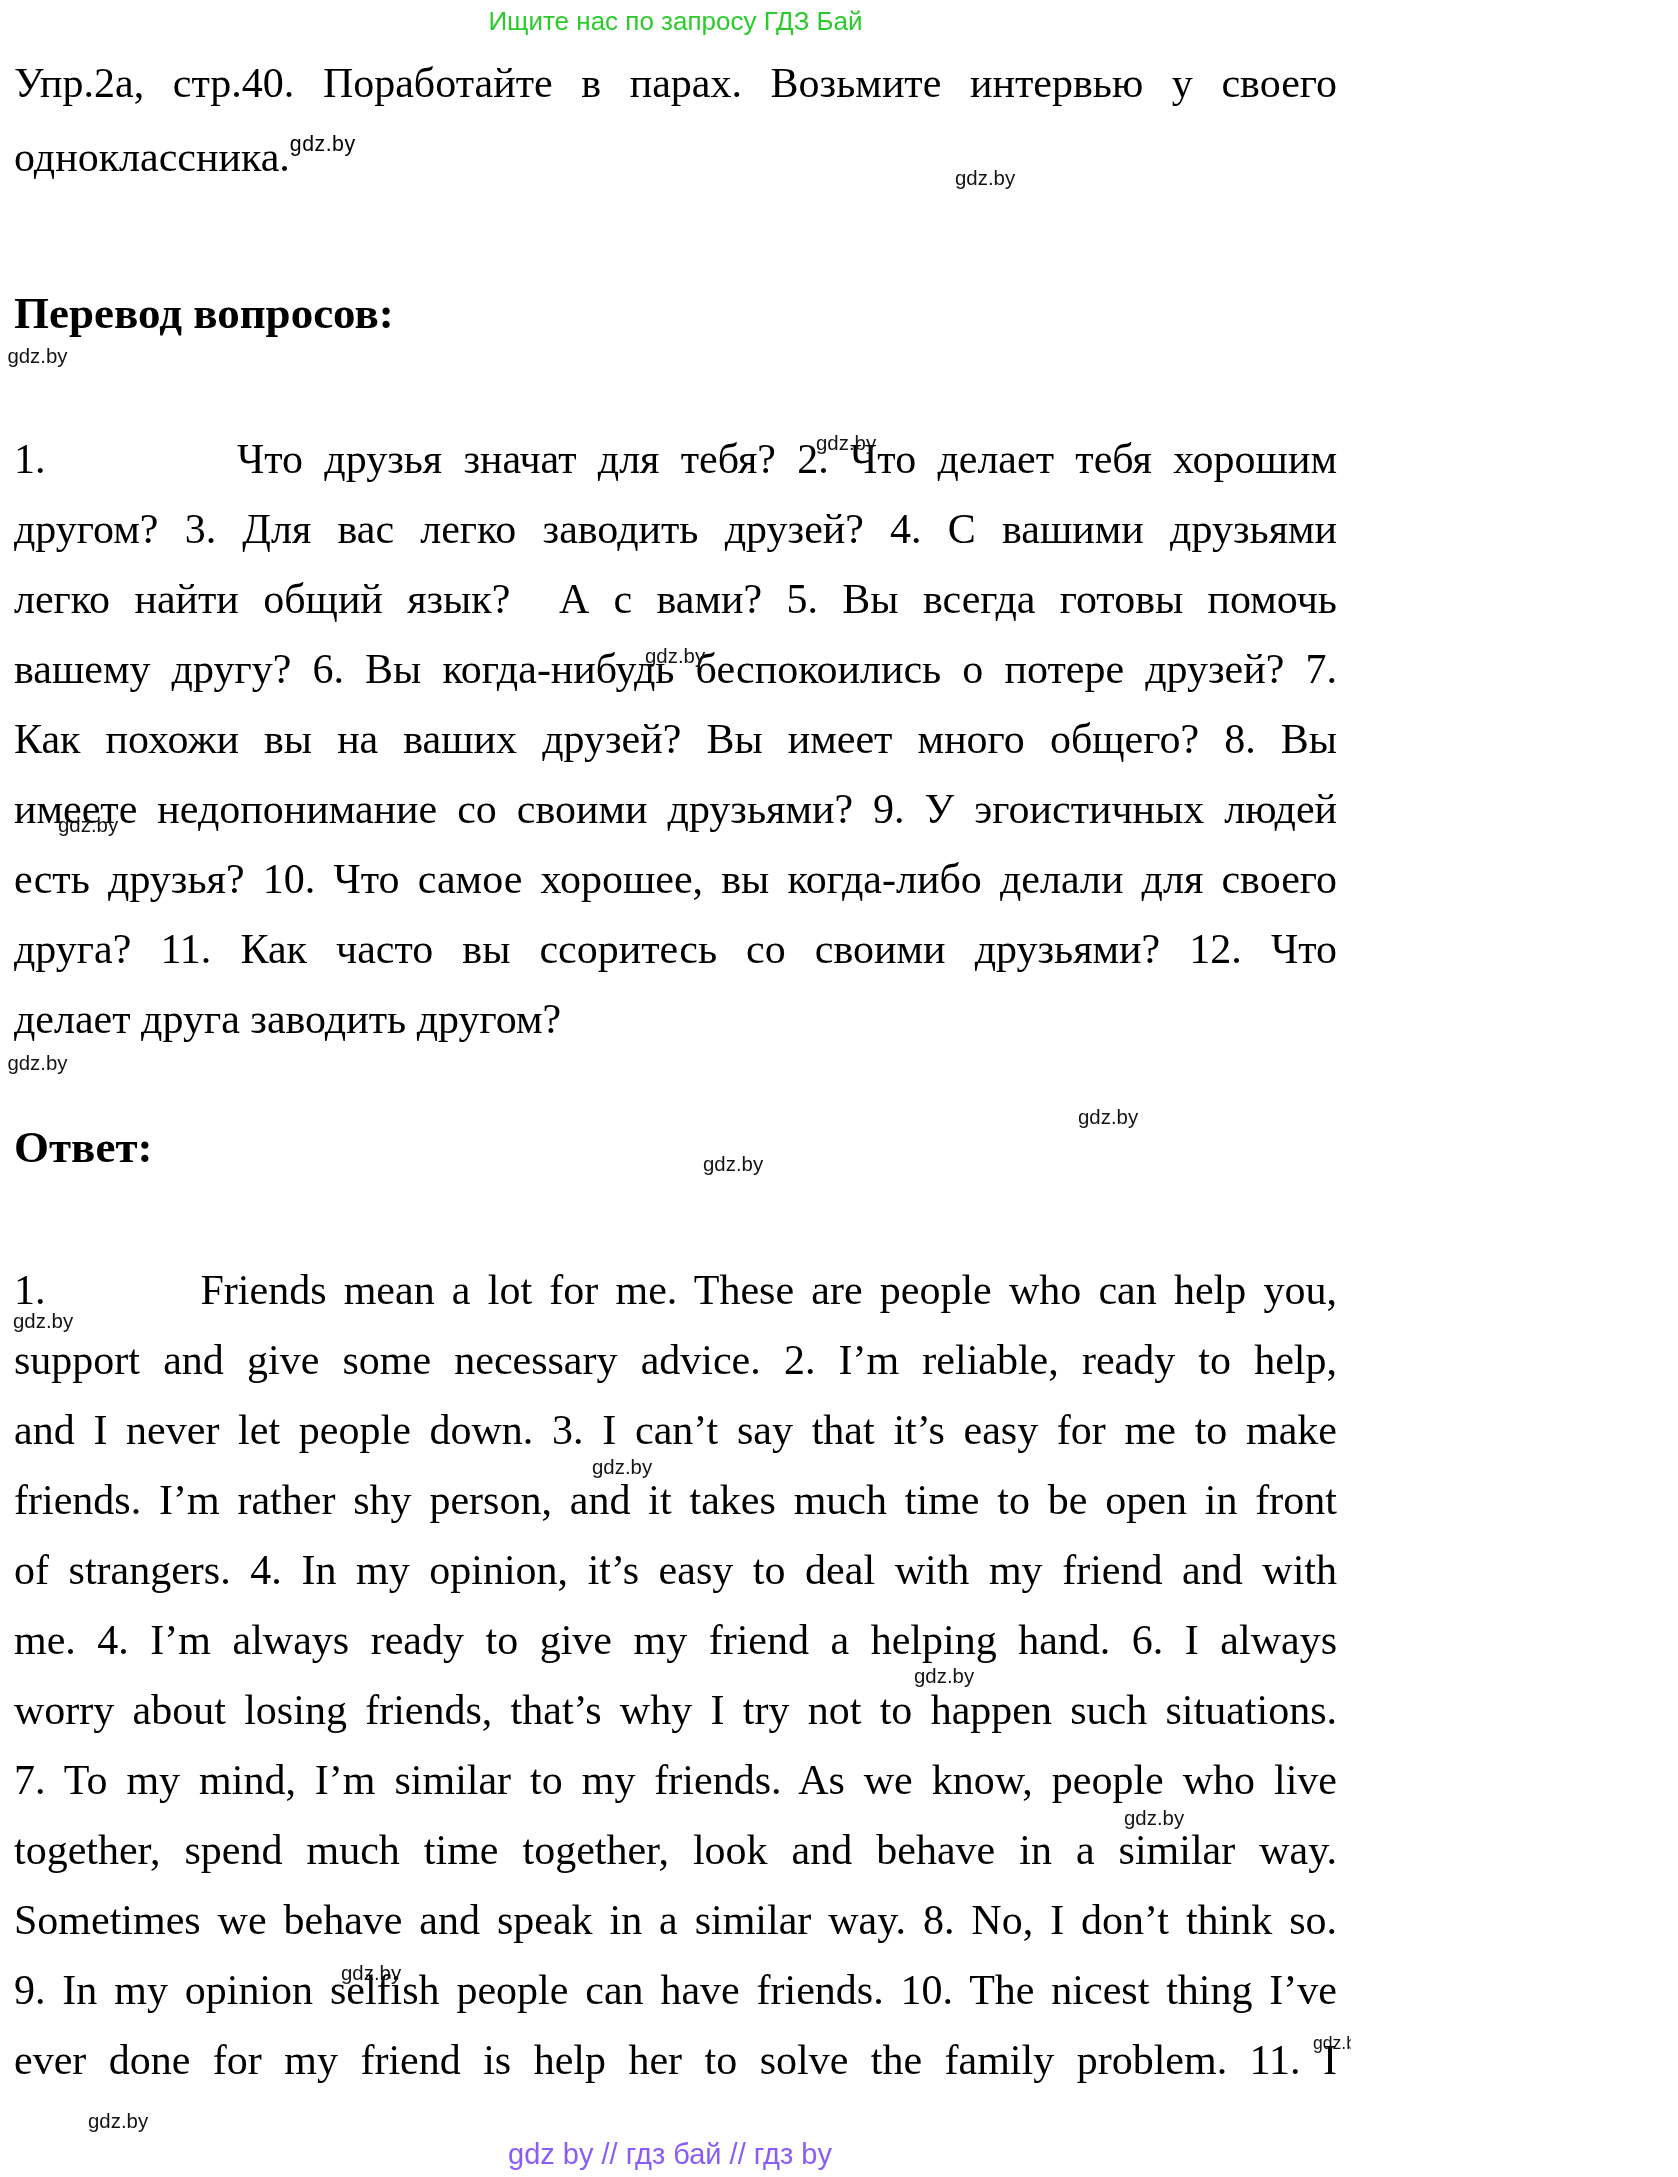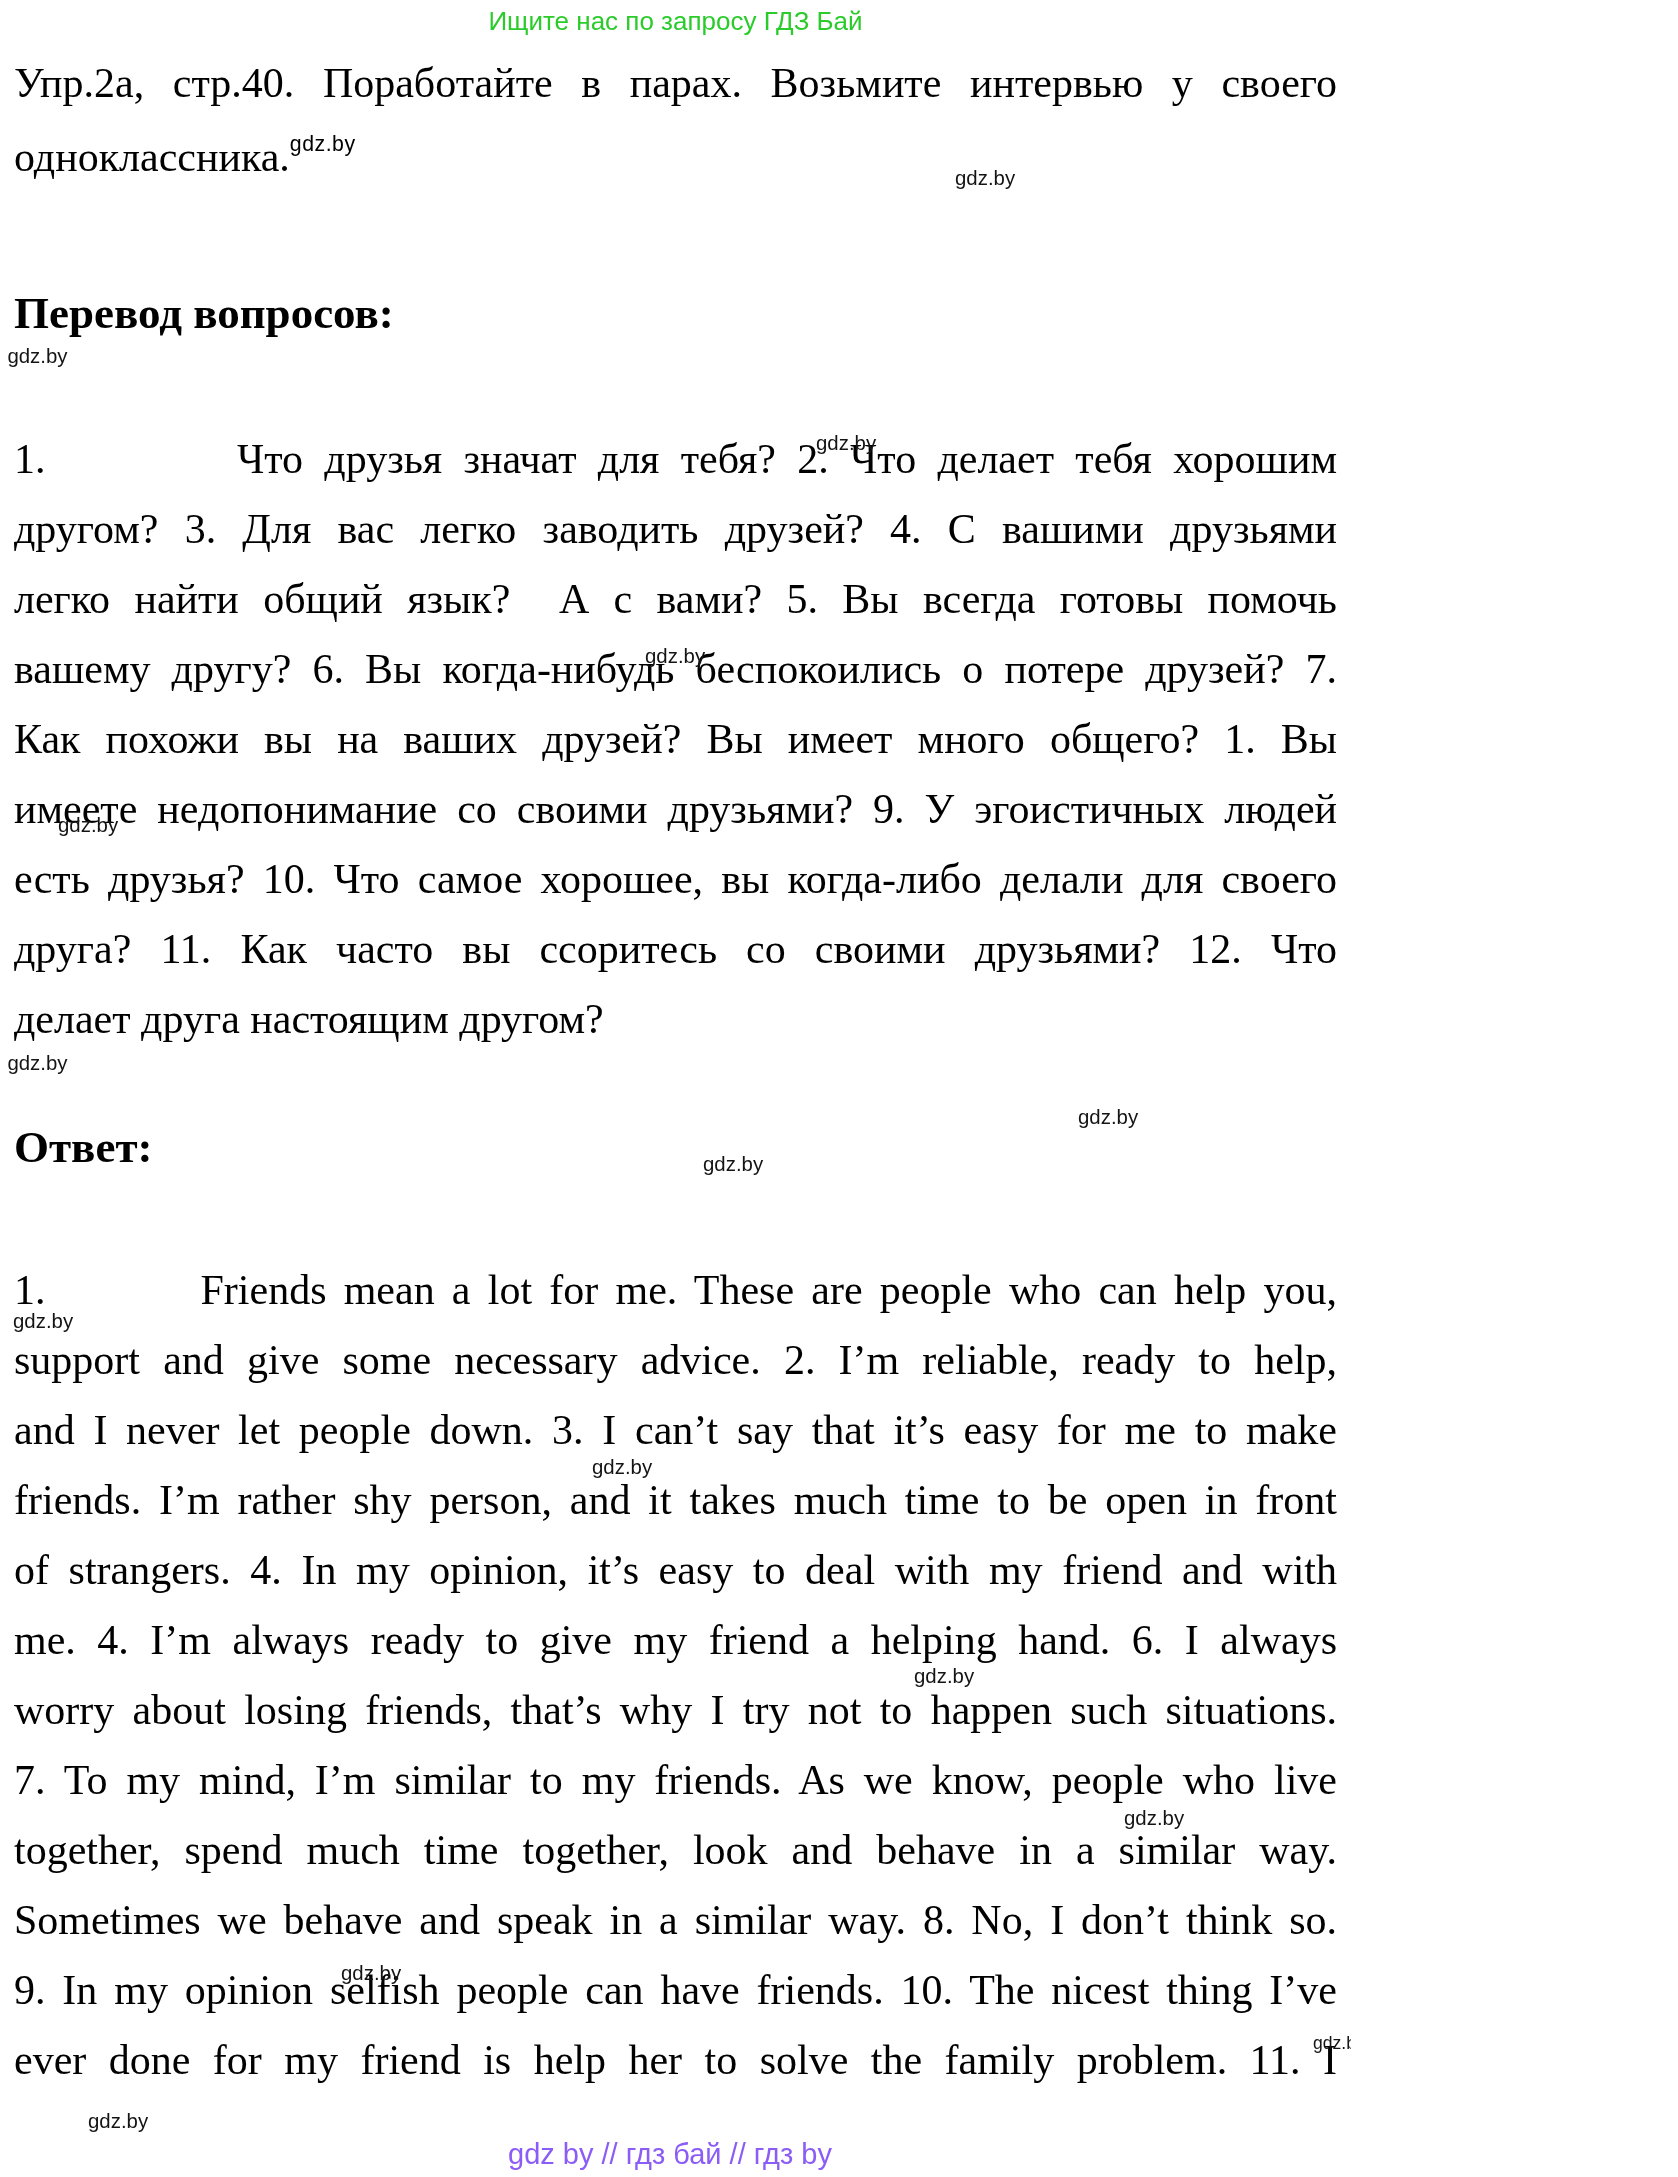--- a/index.html
+++ b/index.html
@@ -89,25 +89,25 @@
     <div class="tline last"><span>одноклассника.</span><span class="wm-sup">gdz.by</span></div>
   </div>
 
   <h2 class="section-heading" id="translation-heading">Перевод вопросов:</h2>
 
   <div class="para" id="translation-body">
     <div class="pline">1.&nbsp;&nbsp;&nbsp;&nbsp;&nbsp;&nbsp;&nbsp;&nbsp;&nbsp;Что друзья значат для тебя? 2. Что делает тебя хорошим</div>
     <div class="pline">другом? 3. Для вас легко заводить друзей? 4. С вашими друзьями</div>
     <div class="pline">легко найти общий язык?&nbsp; А с вами? 5. Вы всегда готовы помочь</div>
     <div class="pline">вашему другу? 6. Вы когда-нибудь беспокоились о потере друзей? 7.</div>
-    <div class="pline">Как похожи вы на ваших друзей? Вы имеет много общего? 1. Вы</div>
+    <div class="pline">Как похожи вы на ваших друзей? Вы имеет много общего? 8. Вы</div>
     <div class="pline">имеете недопонимание со своими друзьями? 9. У эгоистичных людей</div>
     <div class="pline">есть друзья? 10. Что самое хорошее, вы когда-либо делали для своего</div>
     <div class="pline">друга? 11. Как часто вы ссоритесь со своими друзьями? 12. Что</div>
-    <div class="pline last">делает друга настоящим другом?</div>
+    <div class="pline last">делает друга заводить другом?</div>
   </div>
 
   <h2 class="section-heading" id="answer-heading">Ответ:</h2>
 
   <div class="para" id="answer-body">
     <div class="pline">1.&nbsp;&nbsp;&nbsp;&nbsp;&nbsp;&nbsp;&nbsp;&nbsp;&nbsp;Friends mean a lot for me. These are people who can help you,</div>
     <div class="pline">support and give some necessary advice. 2. I’m reliable, ready to help,</div>
     <div class="pline">and I never let people down. 3. I can’t say that it’s easy for me to make</div>
     <div class="pline">friends. I’m rather shy person, and it takes much time to be open in front</div>
     <div class="pline">of strangers. 4. In my opinion, it’s easy to deal with my friend and with</div>

